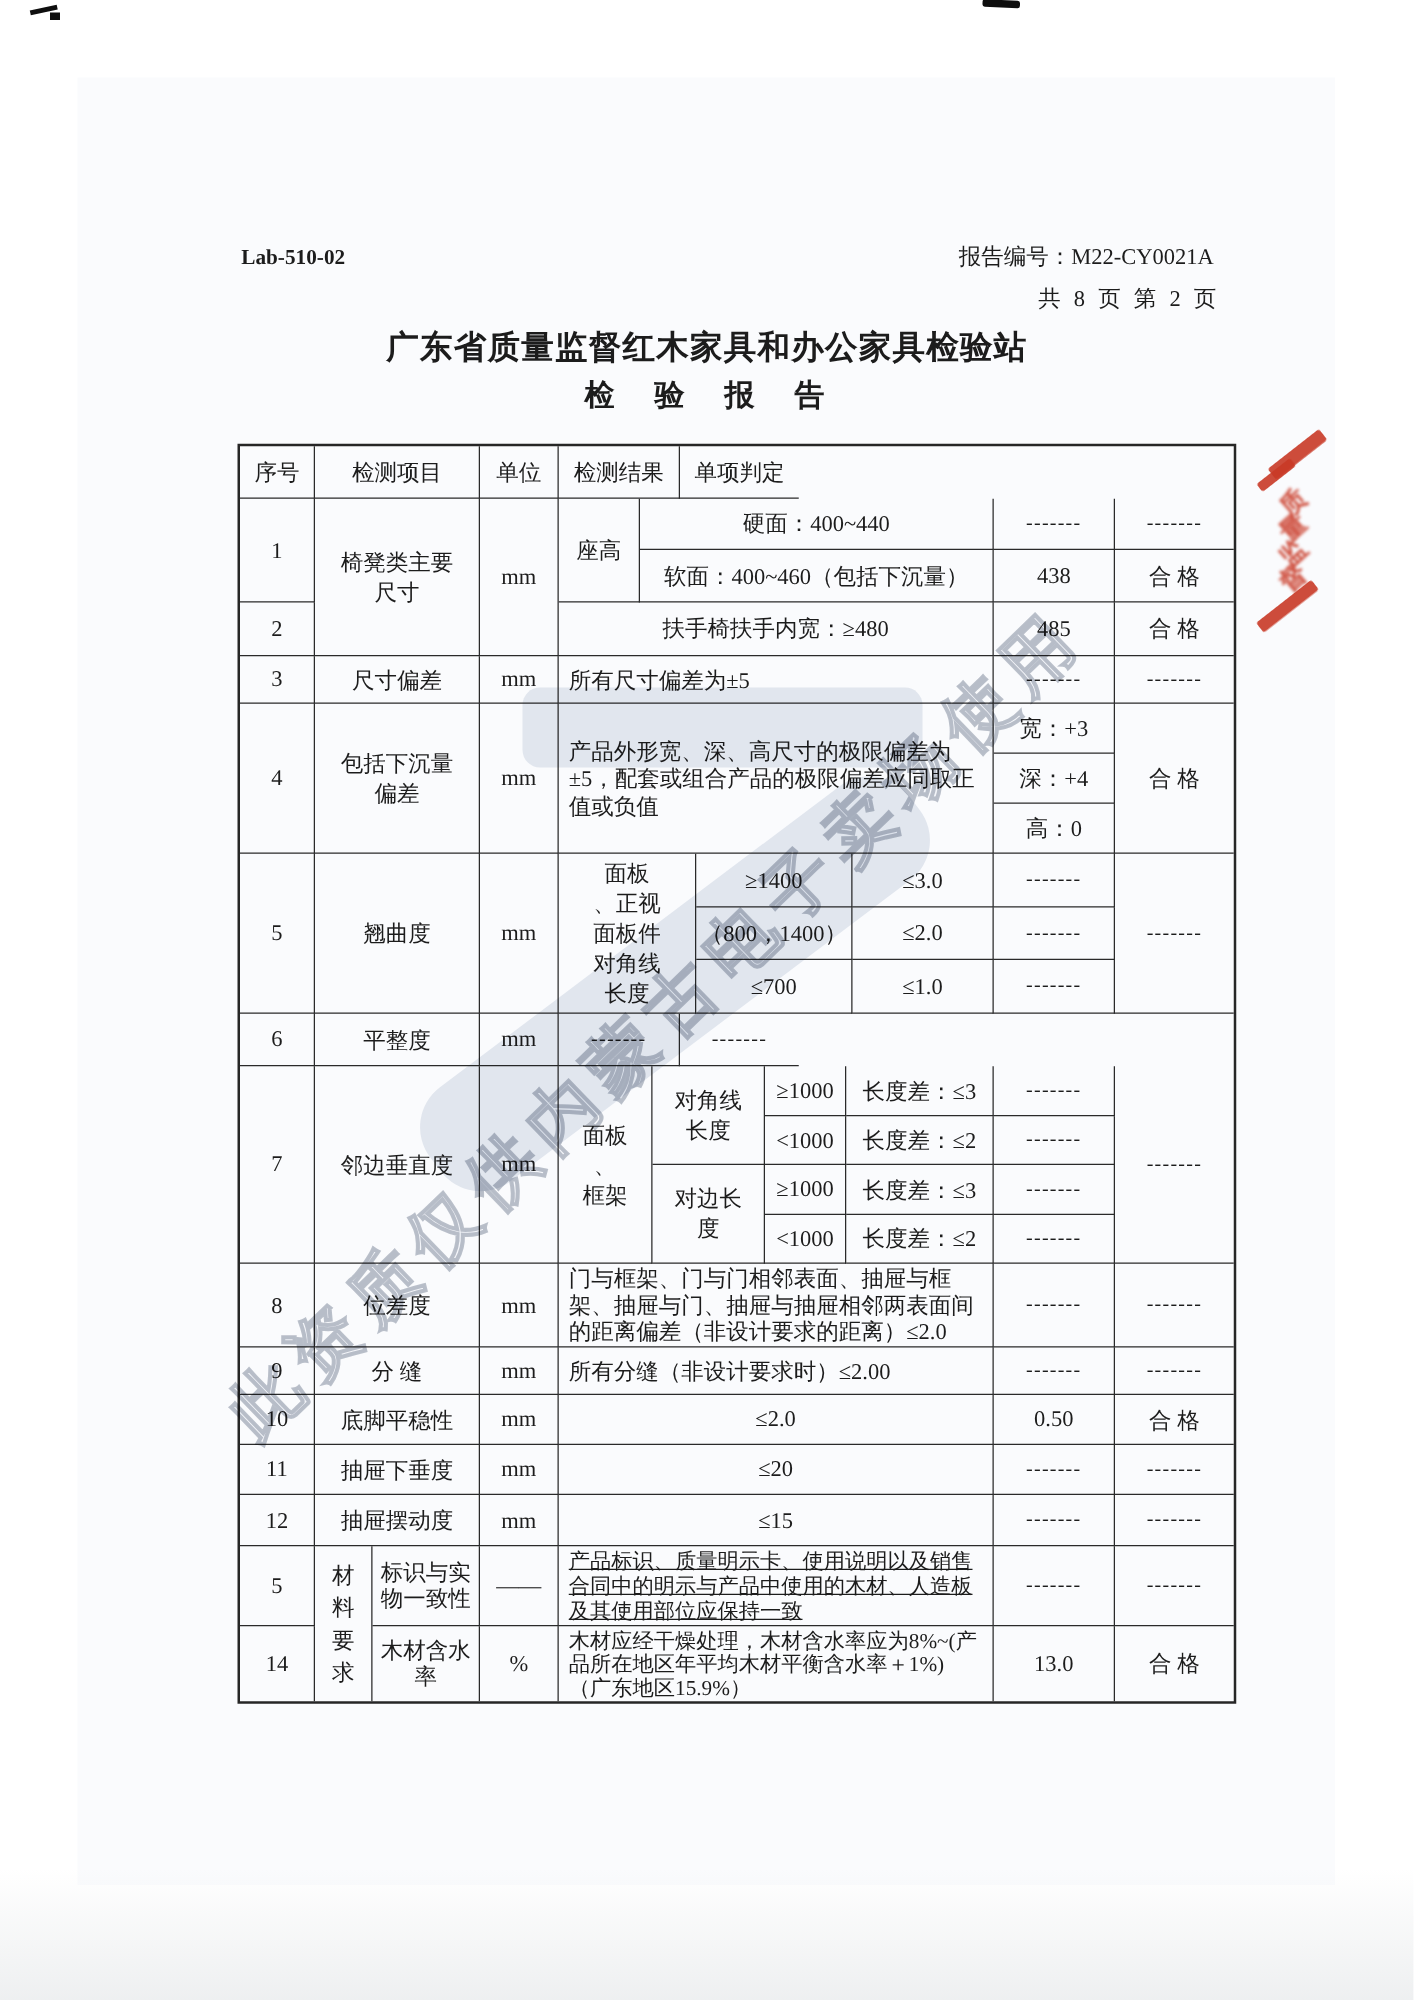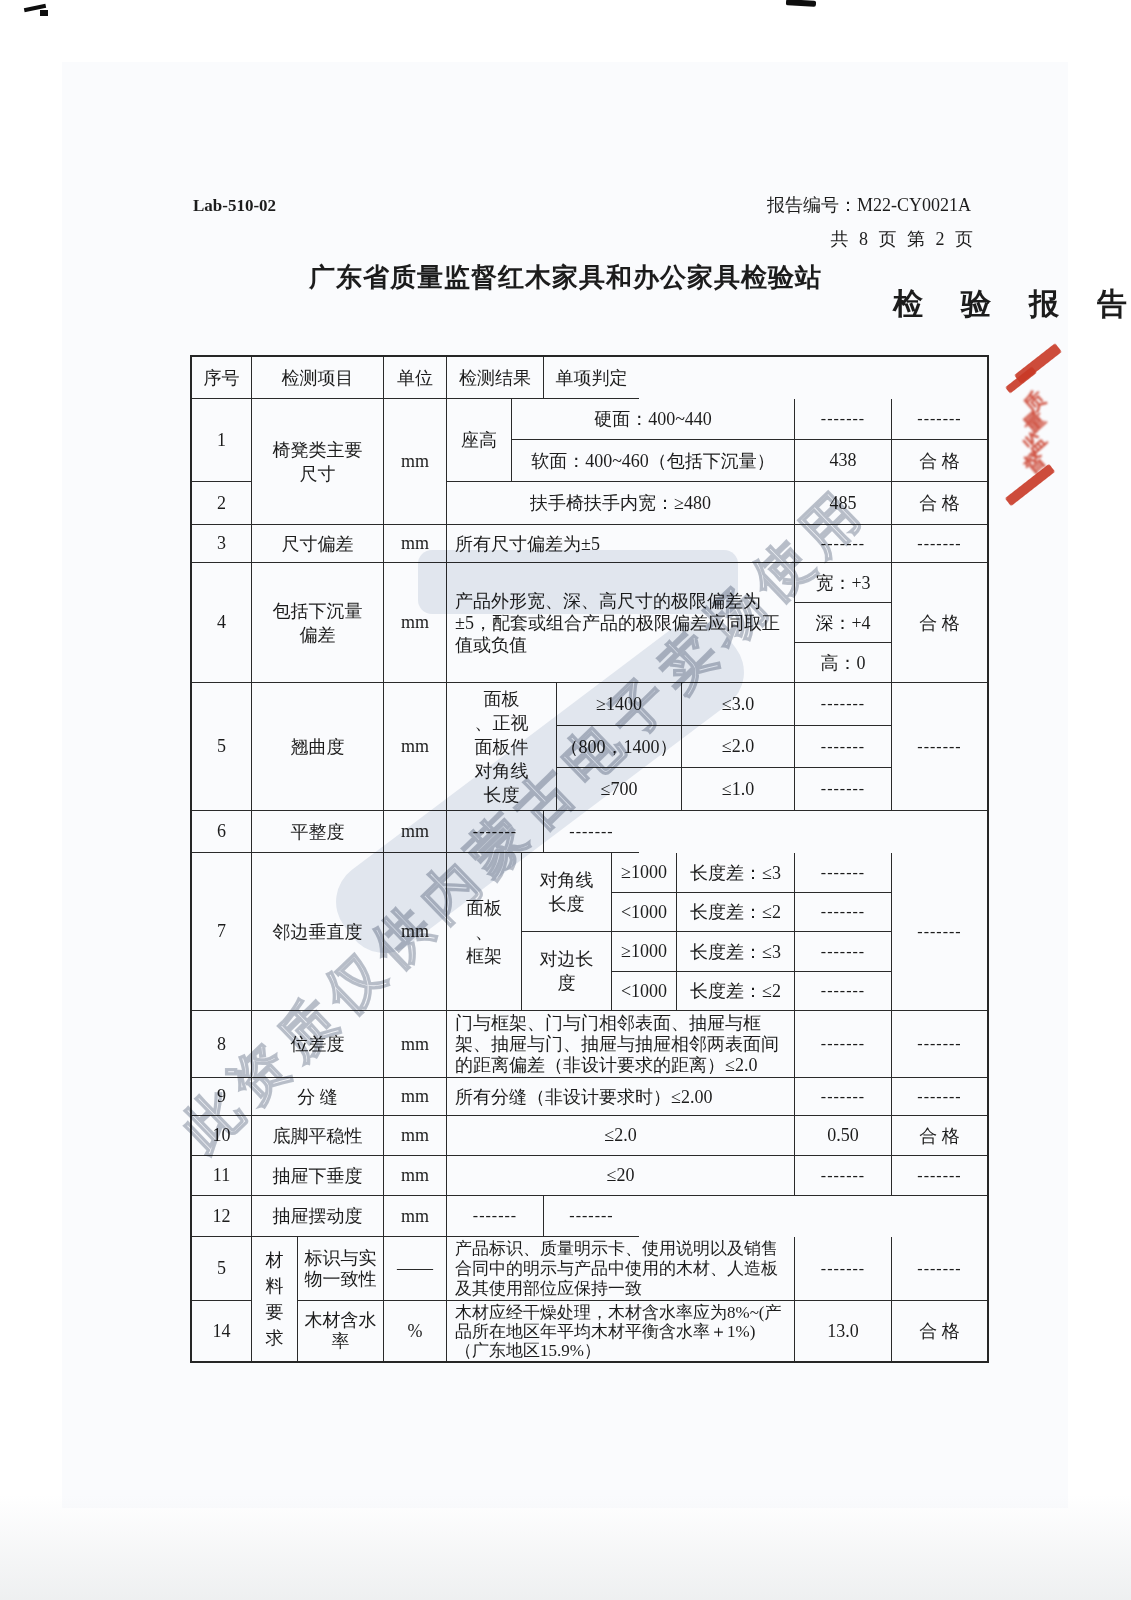--- a/index.html
+++ b/index.html
@@ -6,34 +6,34 @@
   .page{position:relative;width:1131px;height:1600px;background:#ffffff;overflow:hidden;
         font-family:"Liberation Serif","DejaVu Serif",serif;color:#1c1c1c;}
   .paper{position:absolute;left:62px;top:62px;width:1006px;height:1446px;background:#fafbfd;z-index:0;}
   .abs{position:absolute;}
   .sans{font-family:"Liberation Sans","DejaVu Sans",sans-serif;}
   
   .doccode{left:193px;top:196px;font-size:17px;font-weight:700;z-index:2;}
   .repno{right:160px;top:193px;font-size:18px;z-index:2;}
   .pginfo{right:155px;top:227px;font-size:18px;letter-spacing:3px;z-index:2;}
   .orgtitle{left:0;right:0;top:260px;text-align:center;font-size:26px;font-weight:700;letter-spacing:1px;z-index:2;}
-  .reptitle{left:0;right:0;top:284px;text-align:right;font-size:30px;font-weight:700;letter-spacing:4px;z-index:2;}
+  .reptitle{left:0;right:0;top:300px;text-align:center;font-size:24px;font-weight:700;letter-spacing:4px;z-index:2;}
   
   .t{position:absolute;left:190px;top:355px;width:795px;border:2px solid #262626;z-index:2;background:transparent;}
   .fr{display:flex;align-items:stretch;}
   .col{display:flex;flex-direction:column;flex:0 0 auto;}
   .c{box-sizing:border-box;border-right:1.6px solid #2a2a2a;border-bottom:1.6px solid #2a2a2a;
      display:flex;align-items:center;justify-content:center;text-align:center;
      padding:1px 2px;overflow:hidden;flex:0 0 auto;font-size:18px;}
   .lr{border-right:none!important;}
   .lb{border-bottom:none!important;}
   .L{justify-content:flex-start;text-align:left;padding:2px 8px;}
   .P{white-space:pre-line;line-height:24px;}
   .dash{font-size:16px;letter-spacing:1px;}
-  .lh19{line-height:19px;}.lh20{line-height:20px;}.lh21{line-height:21px;}.lh22{line-height:22px;}
+  .lh19{line-height:19px;}.lh20{line-height:20px;text-decoration:underline;}.lh21{line-height:21px;}.lh22{line-height:22px;}
   .vgrp{white-space:pre-line;line-height:26px;}
   
   .wm-shape{z-index:3;pointer-events:none;mix-blend-mode:multiply;background:rgba(206,213,226,0.5);}
   .wm-shape.h1{left:418px;top:550px;width:320px;height:64px;border-radius:14px;}
   .wm-shape.d1{left:300px;top:740px;width:480px;height:94px;border-radius:40px;transform:rotate(-37deg);}
   .wm-text{left:50px;top:780px;width:960px;height:90px;z-index:4;pointer-events:none;mix-blend-mode:multiply;
            transform:rotate(-44deg);font-size:56px;font-weight:700;letter-spacing:10px;text-align:center;
            color:rgba(231,235,242,0.28);-webkit-text-stroke:1.5px rgba(136,146,163,0.55);white-space:nowrap;}
   
   .seal{left:1000px;top:350px;width:85px;height:165px;z-index:5;pointer-events:none;}
@@ -237,20 +237,21 @@
       <div class="c" style="width:63px">mm</div>
       <div class="c" style="width:348px">≤20</div>
       <div class="c dash" style="width:97px">-------</div>
       <div class="c dash lr" style="width:95px">-------</div>
     </div>
 
     <div class="fr" style="height:41px">
       <div class="c" style="width:60px">12</div>
       <div class="c" style="width:132px">抽屉摆动度</div>
       <div class="c" style="width:63px">mm</div>
+      <div class="c" style="width:348px">≤15</div>
       <div class="c dash" style="width:97px">-------</div>
       <div class="c dash lr" style="width:95px">-------</div>
     </div>
 
     <div class="fr" style="height:124px">
       <div class="col" style="width:60px">
         <div class="c" style="width:60px;height:64px">5</div>
         <div class="c lb" style="width:60px;height:60px">14</div>
       </div>
       <div class="c vgrp lb" style="width:46px;height:124px">材

